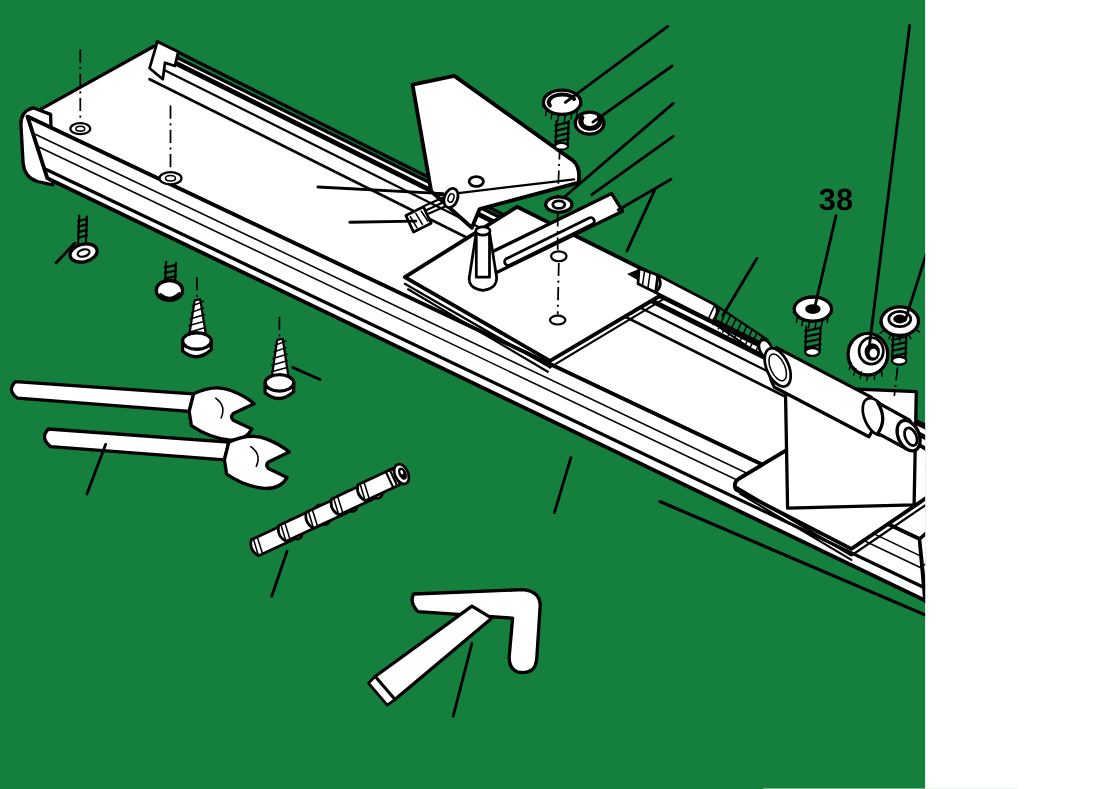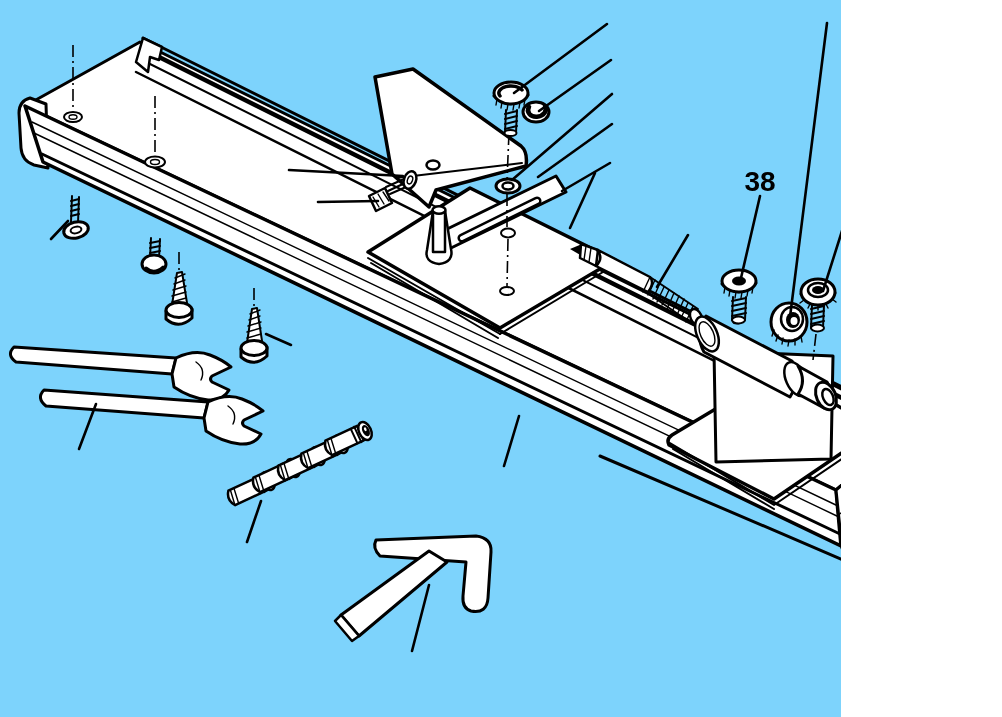--- a/index.html
+++ b/index.html
@@ -1,16 +1,16 @@
 <!DOCTYPE html>
 <html><head>
 <meta charset="utf-8">
 <style>
   html,body{margin:0;padding:0;background:#ffffff;}
-  .stage{position:relative;width:841px;height:717px;background:#7dd3fc;overflow:hidden;
+  .stage{position:relative;width:841px;height:717px;background:#15803d;overflow:hidden;
          font-family:"Liberation Sans", sans-serif;}
   svg{display:block;width:1002px;height:717px;}
   .wf{fill:#ffffff;stroke:#000000;stroke-linejoin:round;stroke-linecap:round;}
   .ln{fill:none;stroke:#000000;stroke-linejoin:round;stroke-linecap:round;}
   .s1{stroke-width:1.4;} .s2{stroke-width:2;} .s25{stroke-width:2.5;}
   .s3{stroke-width:3;} .s35{stroke-width:3.5;} .s45{stroke-width:4.5;}
   .leader{fill:none;stroke:#000000;stroke-width:2.6;stroke-linecap:round;}
   .dd{fill:none;stroke:#000000;stroke-width:1.6;stroke-dasharray:12 4 2 4;}
   .wdet{fill:none;stroke:#ffffff;stroke-linecap:round;}
   .callout{font-family:"Liberation Sans", sans-serif;font-weight:bold;font-size:28px;fill:#000;}

